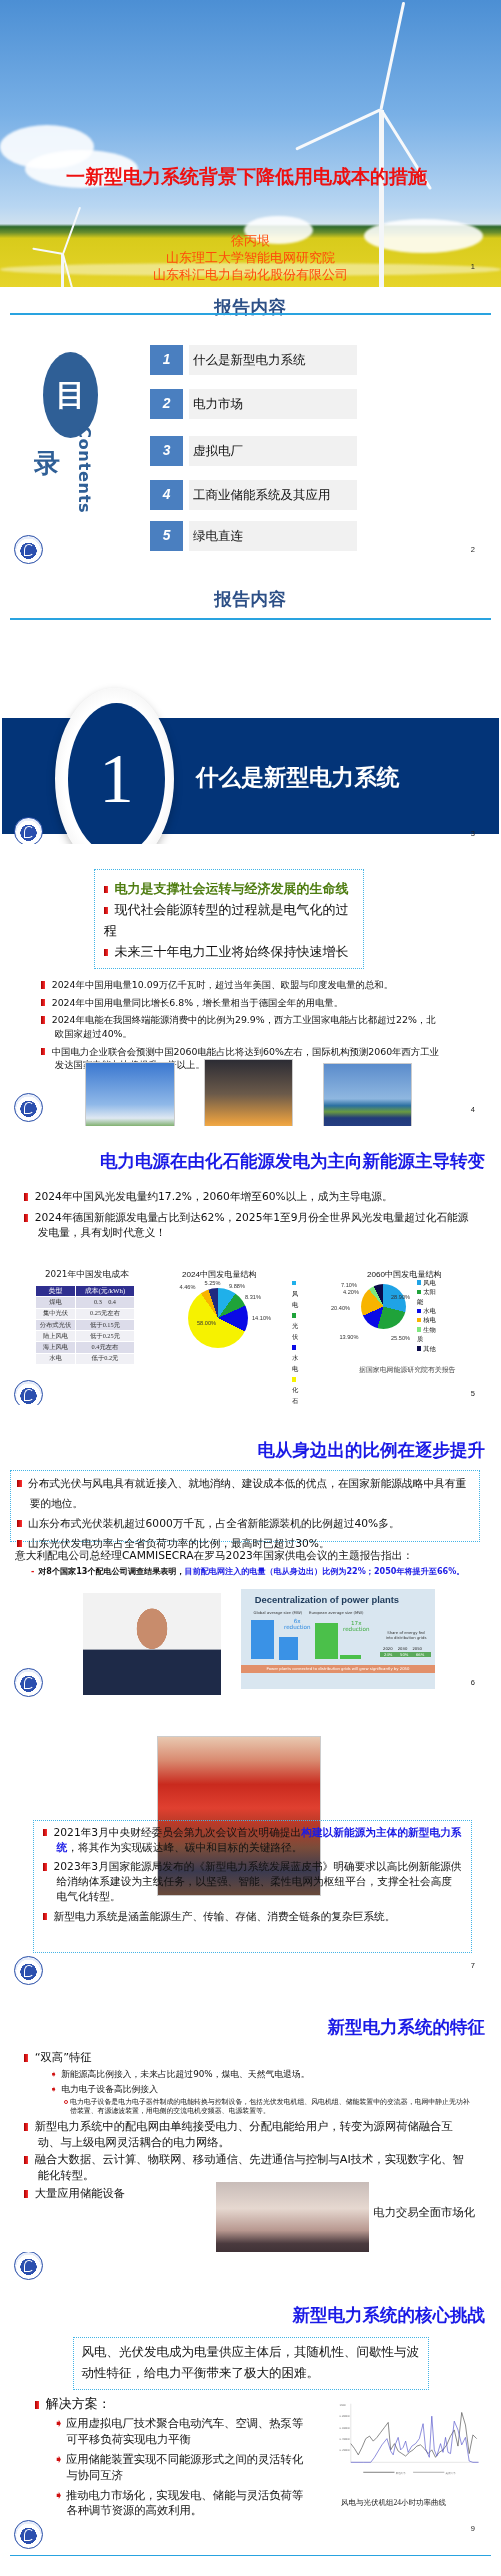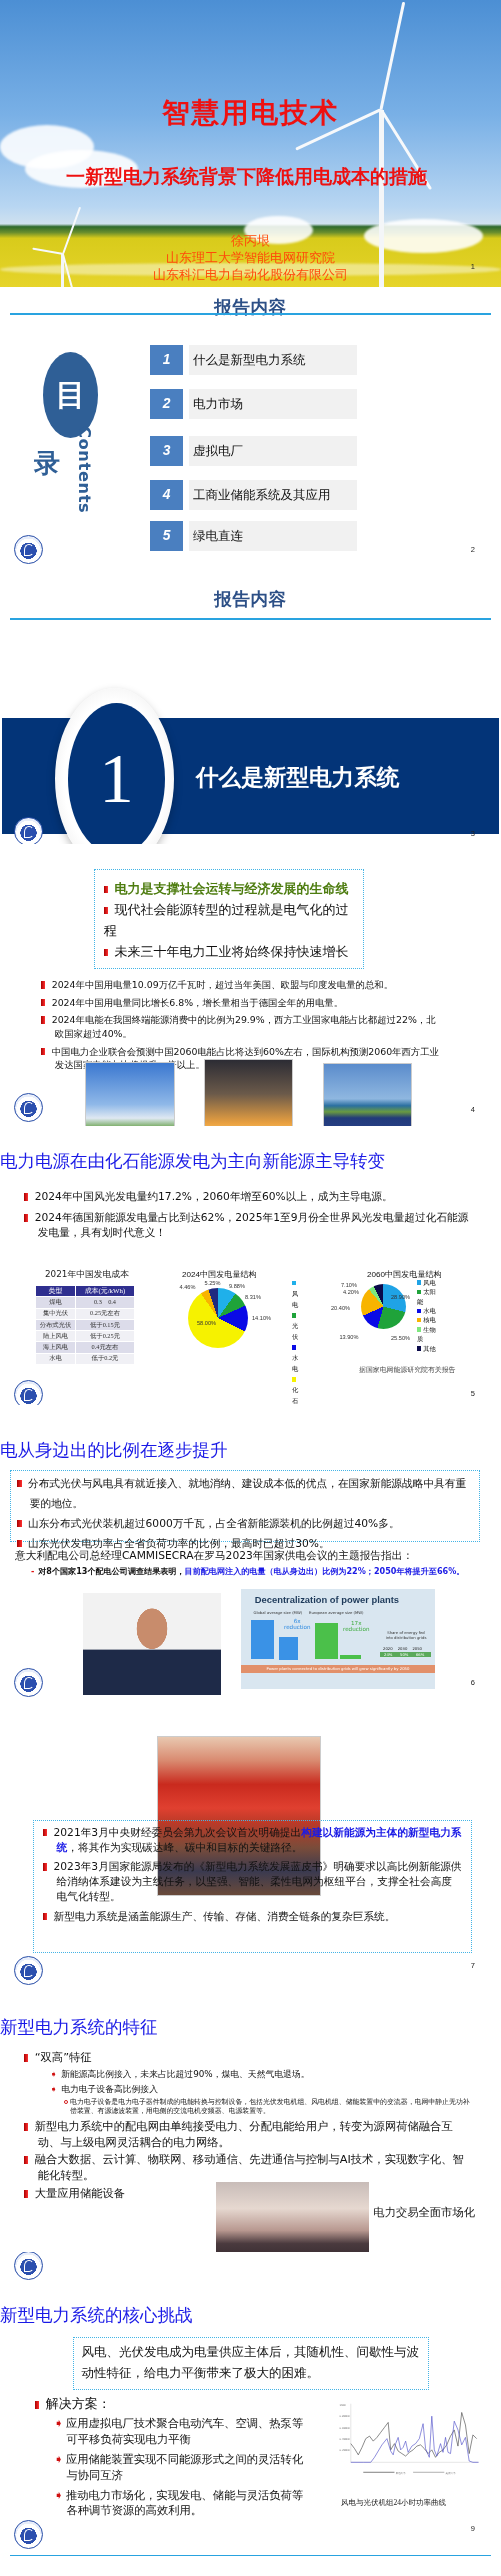--- a/index.html
+++ b/index.html
@@ -35,21 +35,21 @@
   .sec-band { position: absolute; left: 1.9px; right: 1.9px; top: 150px; height: 117px; background: #033478; }
   .sec-band { top: 150px; height: 116px; }
   .sec-circle-outer { position: absolute; left: 55px; top: 119px; width: 119px; height: 182px; }
   .sec-circle-outer { left: 55px; top: 120px; width: 119px; height: 182px; border-radius: 50%; background: radial-gradient(#fff 60%, #e3e3e3); box-shadow: 0 3.8px 8.8px rgba(0,0,0,0.25); }
   .sec-circle-inner { position: absolute; left: 68px; top: 135px; width: 97px; height: 152px; border-radius: 50%; background: #033478; color: #fff; font-size: 69px; font-weight: 200; text-align: center; line-height: 152px; font-family: "Liberation Serif", serif; }
   .sec-title { position: absolute; left: 196px; top: 194px; font-size: 22.6px; font-weight: bold; color: #fff; }
 
   
   .rb { display: inline-block; width: 4.4px; height: 7.5px; background: linear-gradient(90deg, #a80000, #ff3030); margin-right: 6.3px; vertical-align: -0.6px; }
   .dotted-box { position: absolute; border: 0.6px dotted #43b4e6; }
-  .blue-title { position: absolute; left: 0; right: 16px; text-align: left; font-size: 17.5px; font-weight: normal; color: #1a1ae6; }
+  .blue-title { position: absolute; left: 0; right: 16px; text-align: right; font-size: 17.5px; font-weight: bold; color: #1a1ae6; }
   .photo { position: absolute; border: 0.6px solid #ccc; }
 
   
   #s4 { height: 282px; }
   .s4-box { left: 94px; top: 25px; width: 270px; height: 100px; padding: 7.5px 8.8px; }
   .s4-box .line { font-size: 13px; line-height: 21px; }
   .s4-list { position: absolute; left: 41px; top: 134px; width: 401px; }
   .s4-list .item { font-size: 9.4px; line-height: 13.8px; margin-bottom: 3.8px; padding-left: 13.8px; text-indent: -13.8px; }
 
   
@@ -112,21 +112,20 @@
   <div class="turbine-pole" style="left:379px;top:110px;width:5px;height:263px;"></div>
   <div class="blade" style="left:381px;top:108px;width:110px;height:3.1px;transform:rotate(-78deg);"></div>
   <div class="blade" style="left:381px;top:108px;width:94px;height:3.1px;transform:rotate(155deg);"></div>
   <div class="blade" style="left:381px;top:108px;width:94px;height:3.1px;transform:rotate(58deg);"></div>
 
   <div class="turbine-pole" style="left:61px;top:254px;width:3.1px;height:119px;"></div>
   <div class="blade" style="left:63px;top:253px;width:50px;height:1.9px;transform:rotate(-70deg);"></div>
   <div class="blade" style="left:63px;top:253px;width:31px;height:1.9px;transform:rotate(190deg);"></div>
   <div class="blade" style="left:63px;top:253px;width:38px;height:1.9px;transform:rotate(75deg);"></div>
 
-  <div class="s1-title">智慧用电技术</div>
   <div class="s1-sub">一新型电力系统背景下降低用电成本的措施</div>
   <div class="s1-info">
     <div>徐丙垠</div>
     <div>山东理工大学智能电网研究院</div>
     <div>山东科汇电力自动化股份有限公司</div>
     <div>2025-11-19</div>
   </div>
   <div class="page-num" style="top:262px;">1</div>
 </div>
 

